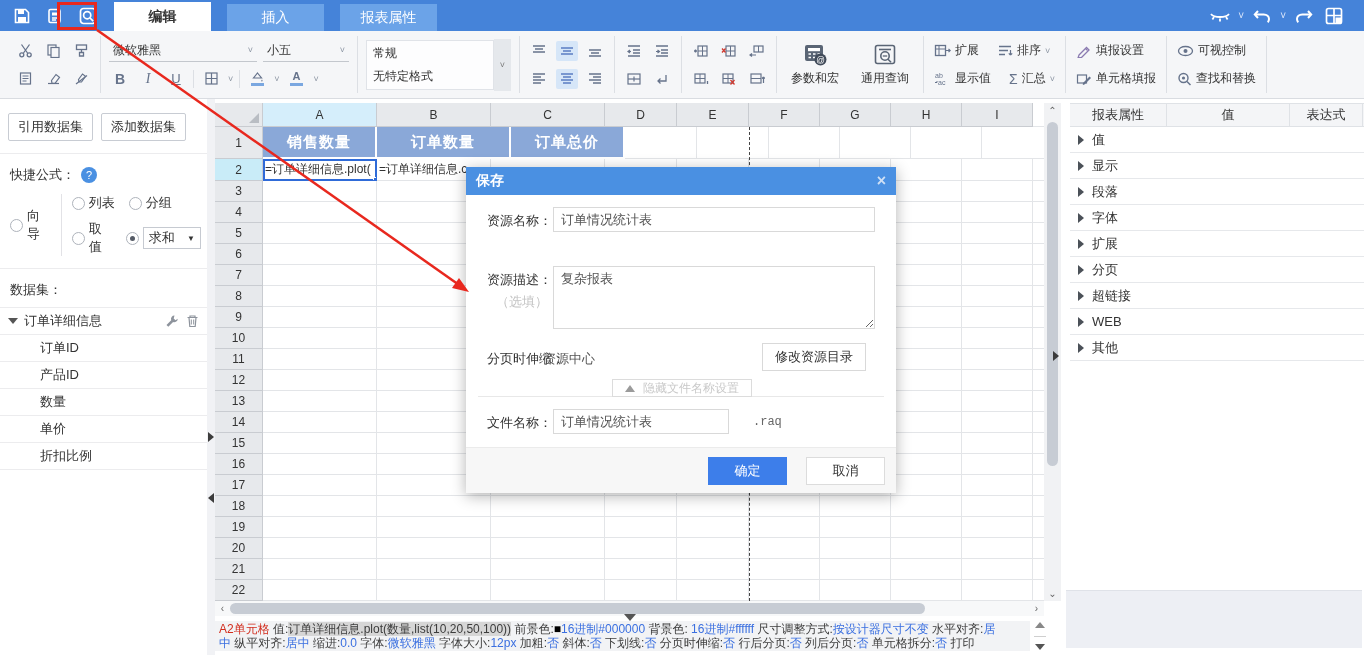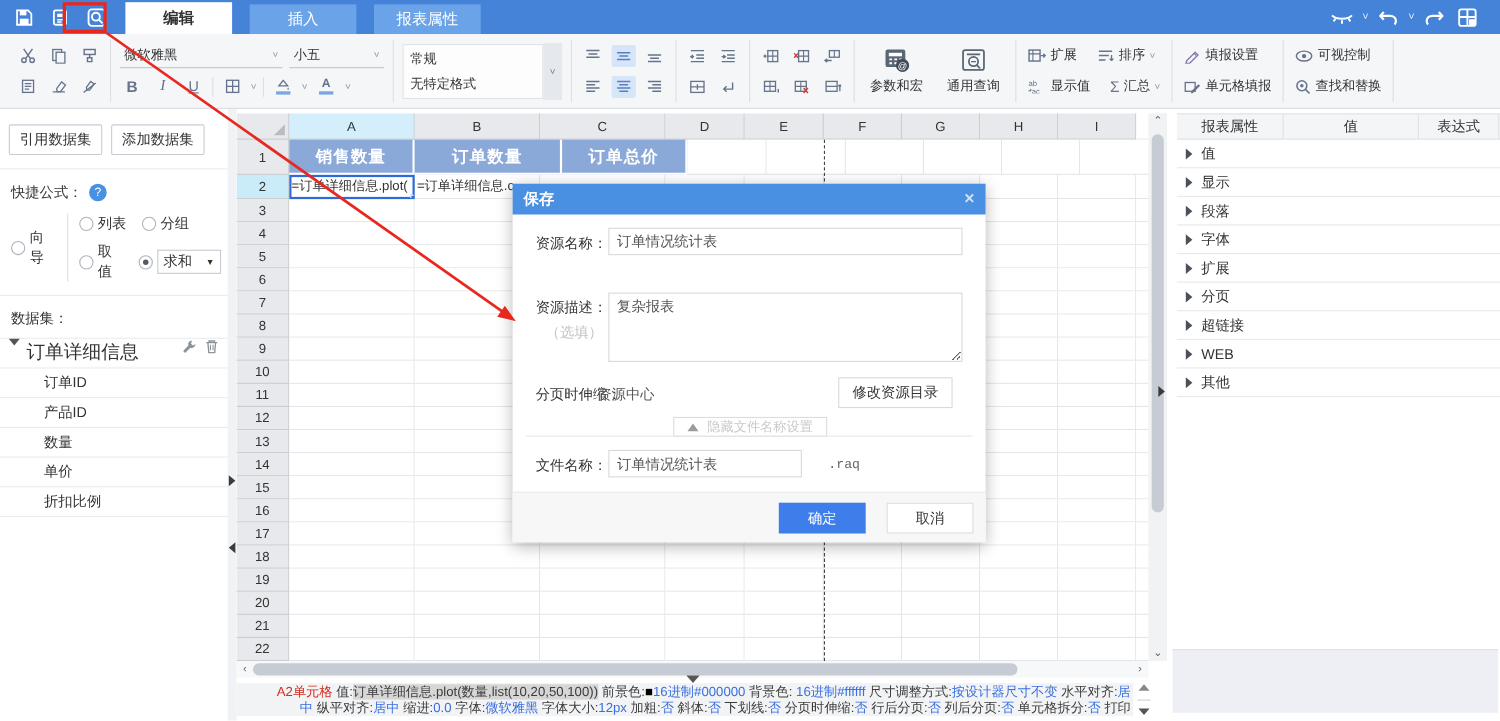--- a/index.html
+++ b/index.html
@@ -40,21 +40,21 @@
   .help { width:16px; height:16px; border-radius:50%; background:#4a90e2; color:#fff; font-size:11px; display:inline-flex; align-items:center; justify-content:center; }
   .radio-zone { display:flex; padding:10px 6px 12px 10px; border-bottom:1px solid #ececee; }
   .rz-left { display:flex; align-items:center; padding-right:10px; border-right:1px solid #e2e2e6; }
   .rz-right { display:flex; flex-direction:column; gap:8px; padding-left:10px; }
   .rrow { display:flex; align-items:center; gap:14px; }
   .radio { display:flex; align-items:center; gap:4px; font-size:13px; color:#333; cursor:pointer; }
   .rdot { width:13px; height:13px; border:1px solid #aeb3bb; border-radius:50%; background:#fff; position:relative; flex:none; }
   .rdot.sel::after { content:""; position:absolute; left:3px; top:3px; width:5px; height:5px; border-radius:50%; background:#555b66; }
   .sumsel { border:1px solid #c6cad1; width:62px; height:22px; display:flex; align-items:center; justify-content:space-between; padding:0 5px; font-size:13px; color:#333; cursor:pointer; }
   .lp-ds-label { padding:12px 10px 8px 10px; font-size:13px; color:#333; }
-  .ds-row { height:28px; border-top:1px solid #ececee; border-bottom:1px solid #ececee; display:flex; padding:0 8px; gap:6px; font-size:17px; color:#333; }
+  .ds-row { height:28px; border-top:1px solid #ececee; border-bottom:1px solid #ececee; display:flex; align-items:center; padding:0 8px; gap:6px; font-size:13px; color:#333; }
   .tri-down { width:0; height:0; border-left:5px solid transparent; border-right:5px solid transparent; border-top:6px solid #555; }
   .ds-tools { margin-left:auto; display:flex; gap:7px; }
   .field-row { height:27px; border-bottom:1px solid #ececee; display:flex; align-items:center; padding-left:40px; font-size:13px; color:#333; cursor:pointer; }
 
   .left-divider { position:absolute; left:207px; top:99px; width:8px; bottom:0; background:#f1f2f5; }
   .handle-r { width:0;height:0;border-top:5px solid transparent;border-bottom:5px solid transparent;border-left:6px solid #3c3c3c; position:absolute; }
   .handle-l { width:0;height:0;border-top:5px solid transparent;border-bottom:5px solid transparent;border-right:6px solid #3c3c3c; position:absolute; }
 
   
   .sheet { position:absolute; left:215px; top:103px; width:829px; height:498px; background:#fff; overflow:hidden; }
@@ -87,21 +87,21 @@
   .right-panel { position:absolute; left:1070px; top:99px; width:294px; bottom:65px; background:#fff; }
   .rp-hdr { display:flex; height:24px; margin-top:4px; border-top:1px solid #dfe2e6; border-bottom:1px solid #dfe2e6; background:#f4f5f7; }
   .rp-hcell { font-size:13px; color:#333; display:flex; align-items:center; justify-content:center; border-right:1px solid #dfe2e6; }
   .rp-row { height:26px; border-bottom:1px solid #e6e8eb; display:flex; align-items:center; padding-left:8px; gap:8px; font-size:13px; color:#333; cursor:pointer; }
   .tri-right { width:0; height:0; border-top:5px solid transparent; border-bottom:5px solid transparent; border-left:6px solid #4b5158; }
   .rp-bottom { position:absolute; left:1066px; top:590px; width:296px; height:58px; background:#edeff4; border-top:1px solid #dfe2e8; }
 
   
   .collapse-v { position:absolute; left:624px; top:614px; width:0; height:0; border-left:6px solid transparent; border-right:6px solid transparent; border-top:7px solid #555; }
   .statusbar { position:absolute; left:215px; top:621px; width:815px; height:30px; background:#f2f3f5; overflow:hidden; padding:1px 2px 0 4px; }
-  .sline { white-space:nowrap; font-size:12px; line-height:14px; color:#3c3c3c;text-align:right; }
+  .sline { white-space:nowrap; font-size:12px; line-height:14px; color:#3c3c3c; }
   .sg-r { color:#d22d1e; } .sg-b { color:#3a6fe0; } .sg-d { color:#3c3c3c; }
   .sg-h { background:#d6d6d6; color:#3c3c3c; }
   .sg-s { color:#000; }
   .st-scroll { position:absolute; left:1031px; top:622px; width:18px; height:28px; display:flex; flex-direction:column; align-items:center; justify-content:space-between; }
   .tinytri-up { width:0;height:0;border-left:5px solid transparent;border-right:5px solid transparent;border-bottom:6px solid #888; }
   .tinytri-dn { width:0;height:0;border-left:5px solid transparent;border-right:5px solid transparent;border-top:6px solid #555; }
   .st-sep { width:12px; height:1px; background:#cfcfcf; }
 
   
   .overlay-dialog { position:absolute; left:466px; top:167px; width:430px; height:326px; background:#fff; box-shadow:0 3px 14px rgba(0,0,0,.3); z-index:40; }

